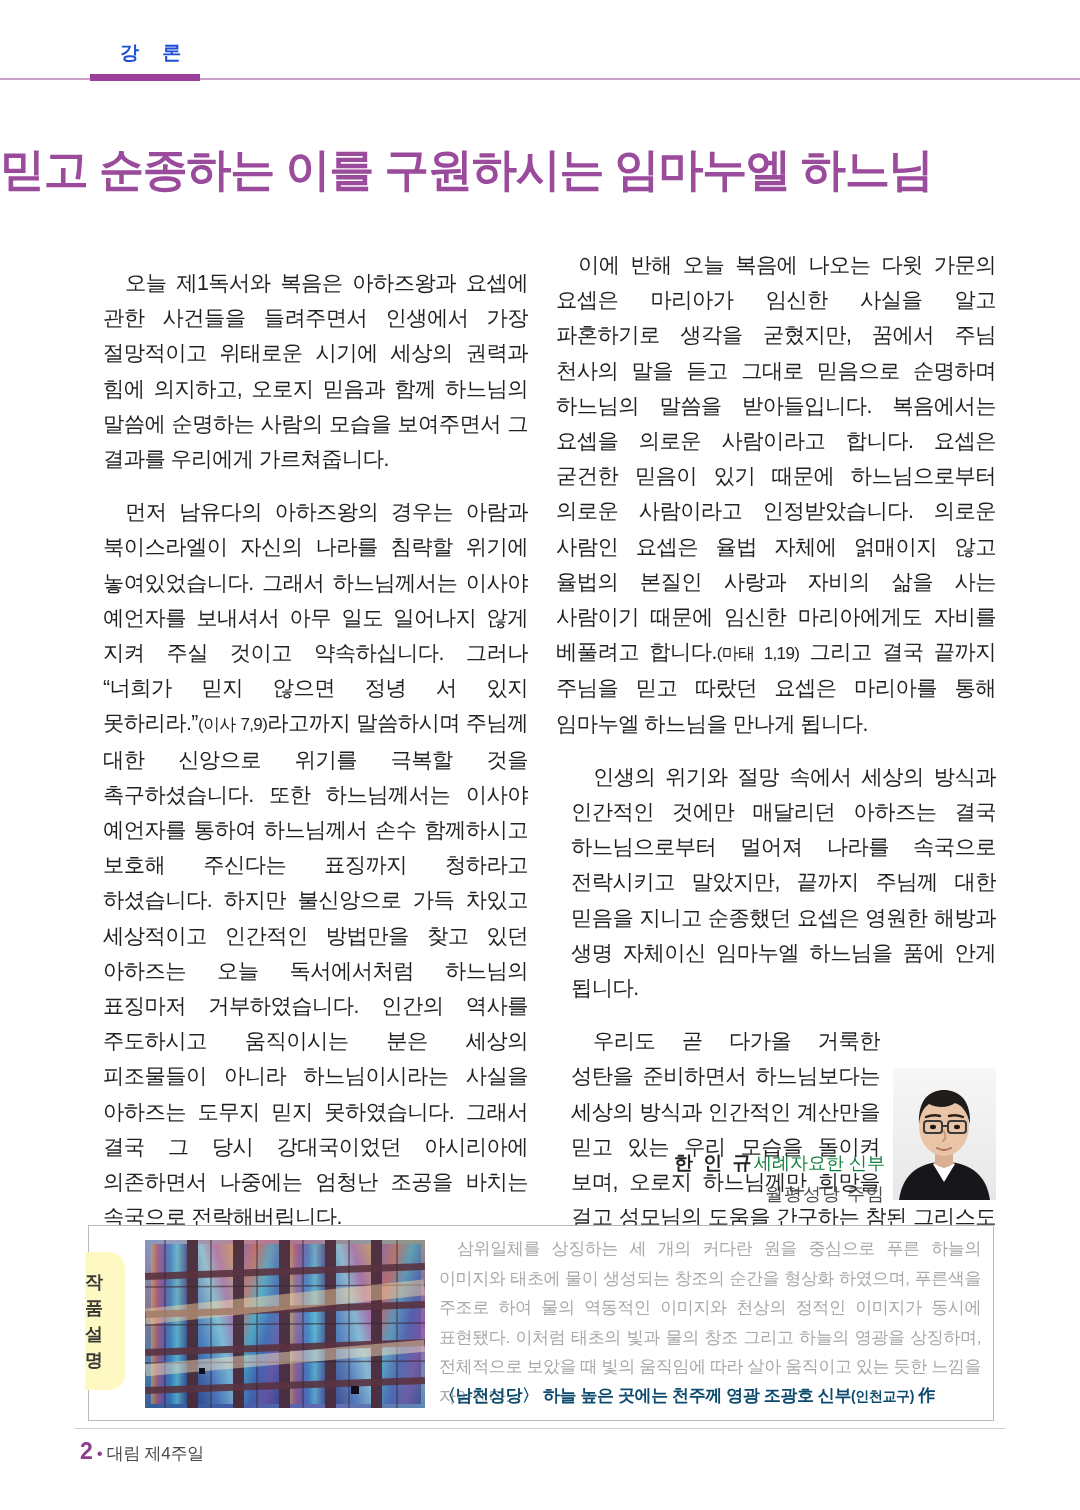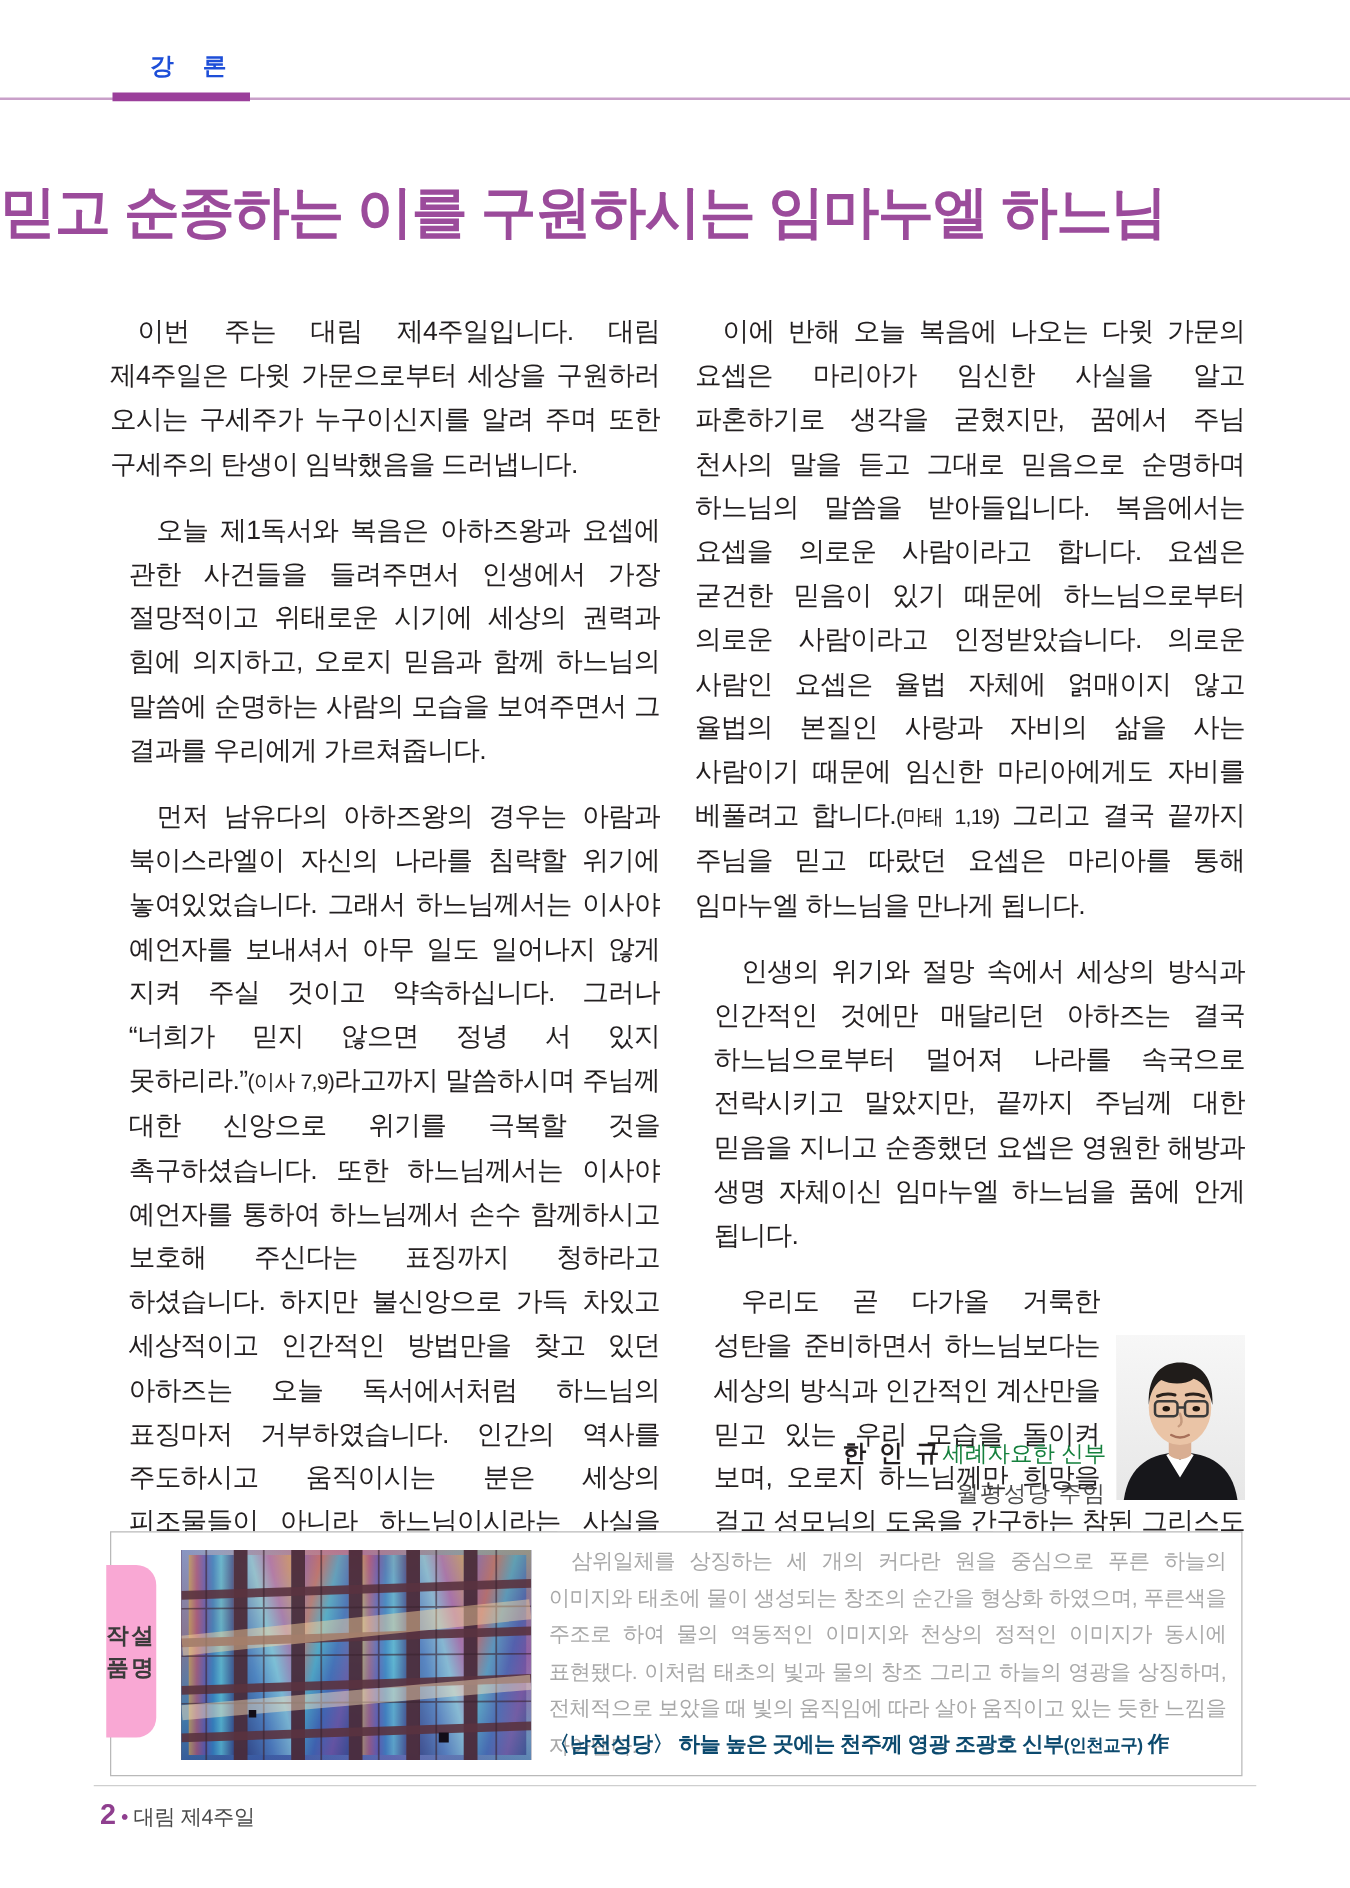--- a/index.html
+++ b/index.html
@@ -154,24 +154,24 @@
     border: 1px solid #b9b9b9;
     background: #ffffff;
     box-sizing: border-box;
   }
   .art-tab {
     position: absolute;
     left: -4px;
     top: 26px;
     width: 40px;
     height: 138px;
-    background: #f9a8d4;
+    background: #fef9c3;
     border-radius: 0 16px 16px 0;
     display: flex;
-    flex-direction: row;
+    flex-direction: column;
     align-items: center;
     justify-content: center;
     font-size: 18px;
     font-weight: bold;
     color: #3a3a3a;
     line-height: 26px;
     letter-spacing: 0;
   }
   .art-photo {
     position: absolute;
@@ -249,21 +249,20 @@
   <div class="header-label">강 론</div>
   <div class="rule-thin"></div>
   <div class="rule-thick"></div>
 </div>
 
 <div class="page-title">믿고 순종하는 이를 구원하시는 임마누엘 하느님</div>
 
 <div class="columns">
 
   <div class="col col-left">
-    <p>이번 주는 대림 제4주일입니다. 대림 제4주일은 다윗 가문으로부터 세상을 구원하러 오시는 구세주가 누구이신지를 알려 주며 또한 구세주의 탄생이 임박했음을 드러냅니다.</p>
     <p class="gap">오늘 제1독서와 복음은 아하즈왕과 요셉에 관한 사건들을 들려주면서 인생에서 가장 절망적이고 위태로운 시기에 세상의 권력과 힘에 의지하고, 오로지 믿음과 함께 하느님의 말씀에 순명하는 사람의 모습을 보여주면서 그 결과를 우리에게 가르쳐줍니다.</p>
     <p class="gap"><span>먼저 남유다의 아하즈왕의 경우는 아람과 북이스라엘이 자신의 나라를 침략할 위기에 놓여있었습니다. 그래서 하느님께서는 이사야 예언자를 보내셔서 아무 일도 일어나지 않게 지켜 주실 것이고 약속하십니다. 그러나 “너희가 믿지 않으면 정녕 서 있지 못하리라.”</span><span class="cite">(이사 7,9)</span><span>라고까지 말씀하시며 주님께 대한 신앙으로 위기를 극복할 것을 촉구하셨습니다. 또한 하느님께서는 이사야 예언자를 통하여 하느님께서 손수 함께하시고 보호해 주신다는 표징까지 청하라고 하셨습니다. 하지만 불신앙으로 가득 차있고 세상적이고 인간적인 방법만을 찾고 있던 아하즈는 오늘 독서에서처럼 하느님의 표징마저 거부하였습니다. 인간의 역사를 주도하시고 움직이시는 분은 세상의 피조물들이 아니라 하느님이시라는 사실을 아하즈는 도무지 믿지 못하였습니다. 그래서 결국 그 당시 강대국이었던 아시리아에 의존하면서 나중에는 엄청난 조공을 바치는 속국으로 전락해버립니다.</span></p>
   </div>
 
   <div class="col col-right">
     <p><span>이에 반해 오늘 복음에 나오는 다윗 가문의 요셉은 마리아가 임신한 사실을 알고 파혼하기로 생각을 굳혔지만, 꿈에서 주님 천사의 말을 듣고 그대로 믿음으로 순명하며 하느님의 말씀을 받아들입니다. 복음에서는 요셉을 의로운 사람이라고 합니다. 요셉은 굳건한 믿음이 있기 때문에 하느님으로부터 의로운 사람이라고 인정받았습니다. 의로운 사람인 요셉은 율법 자체에 얽매이지 않고 율법의 본질인 사랑과 자비의 삶을 사는 사람이기 때문에 임신한 마리아에게도 자비를 베풀려고 합니다.</span><span class="cite">(마태 1,19)</span><span> 그리고 결국 끝까지 주님을 믿고 따랐던 요셉은 마리아를 통해 임마누엘 하느님을 만나게 됩니다.</span></p>
     <p class="gap">인생의 위기와 절망 속에서 세상의 방식과 인간적인 것에만 매달리던 아하즈는 결국 하느님으로부터 멀어져 나라를 속국으로 전락시키고 말았지만, 끝까지 주님께 대한 믿음을 지니고 순종했던 요셉은 영원한 해방과 생명 자체이신 임마누엘 하느님을 품에 안게 됩니다.</p>
     <p class="gap"><span class="portrait-float"></span><span>우리도 곧 다가올 거룩한 성탄을 준비하면서 하느님보다는 세상의 방식과 인간적인 계산만을 믿고 있는 우리 모습을 돌이켜 보며, 오로지 하느님께만 희망을 걸고 성모님의 도움을 간구하는 참된 그리스도 신자가 될 수 있도록 주님께 은총을 청합시다.</span></p>
   </div>
 

